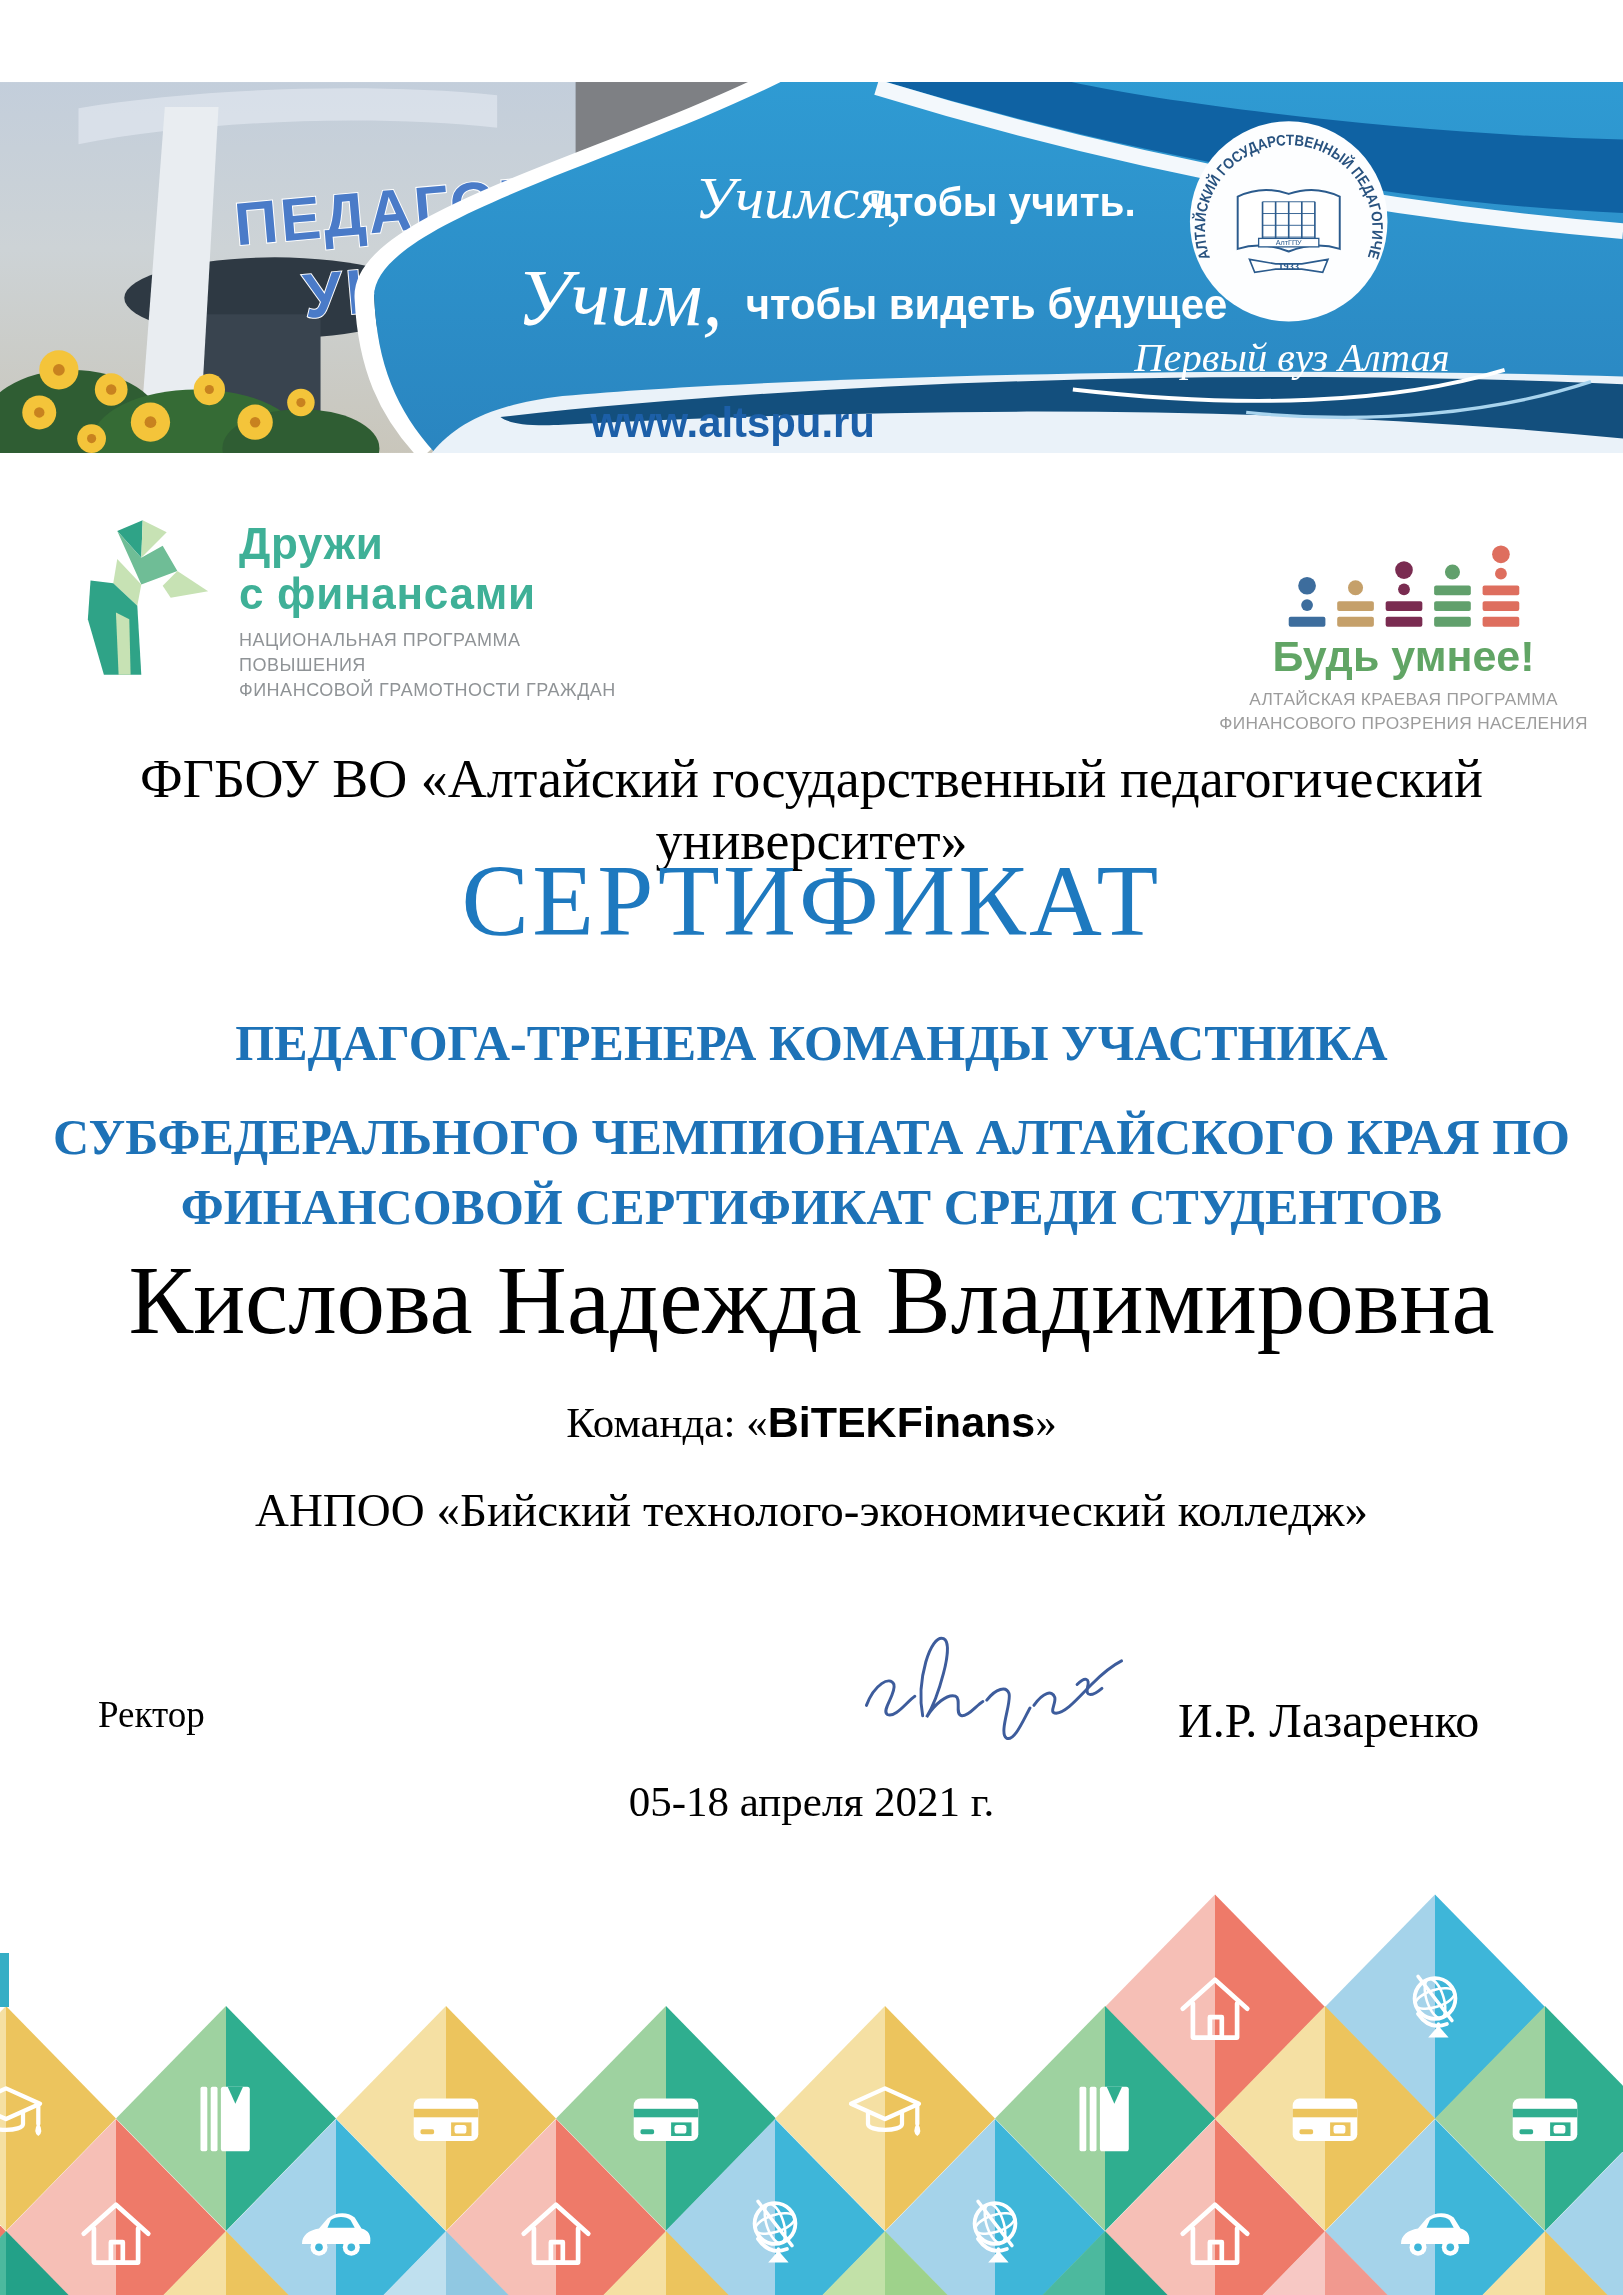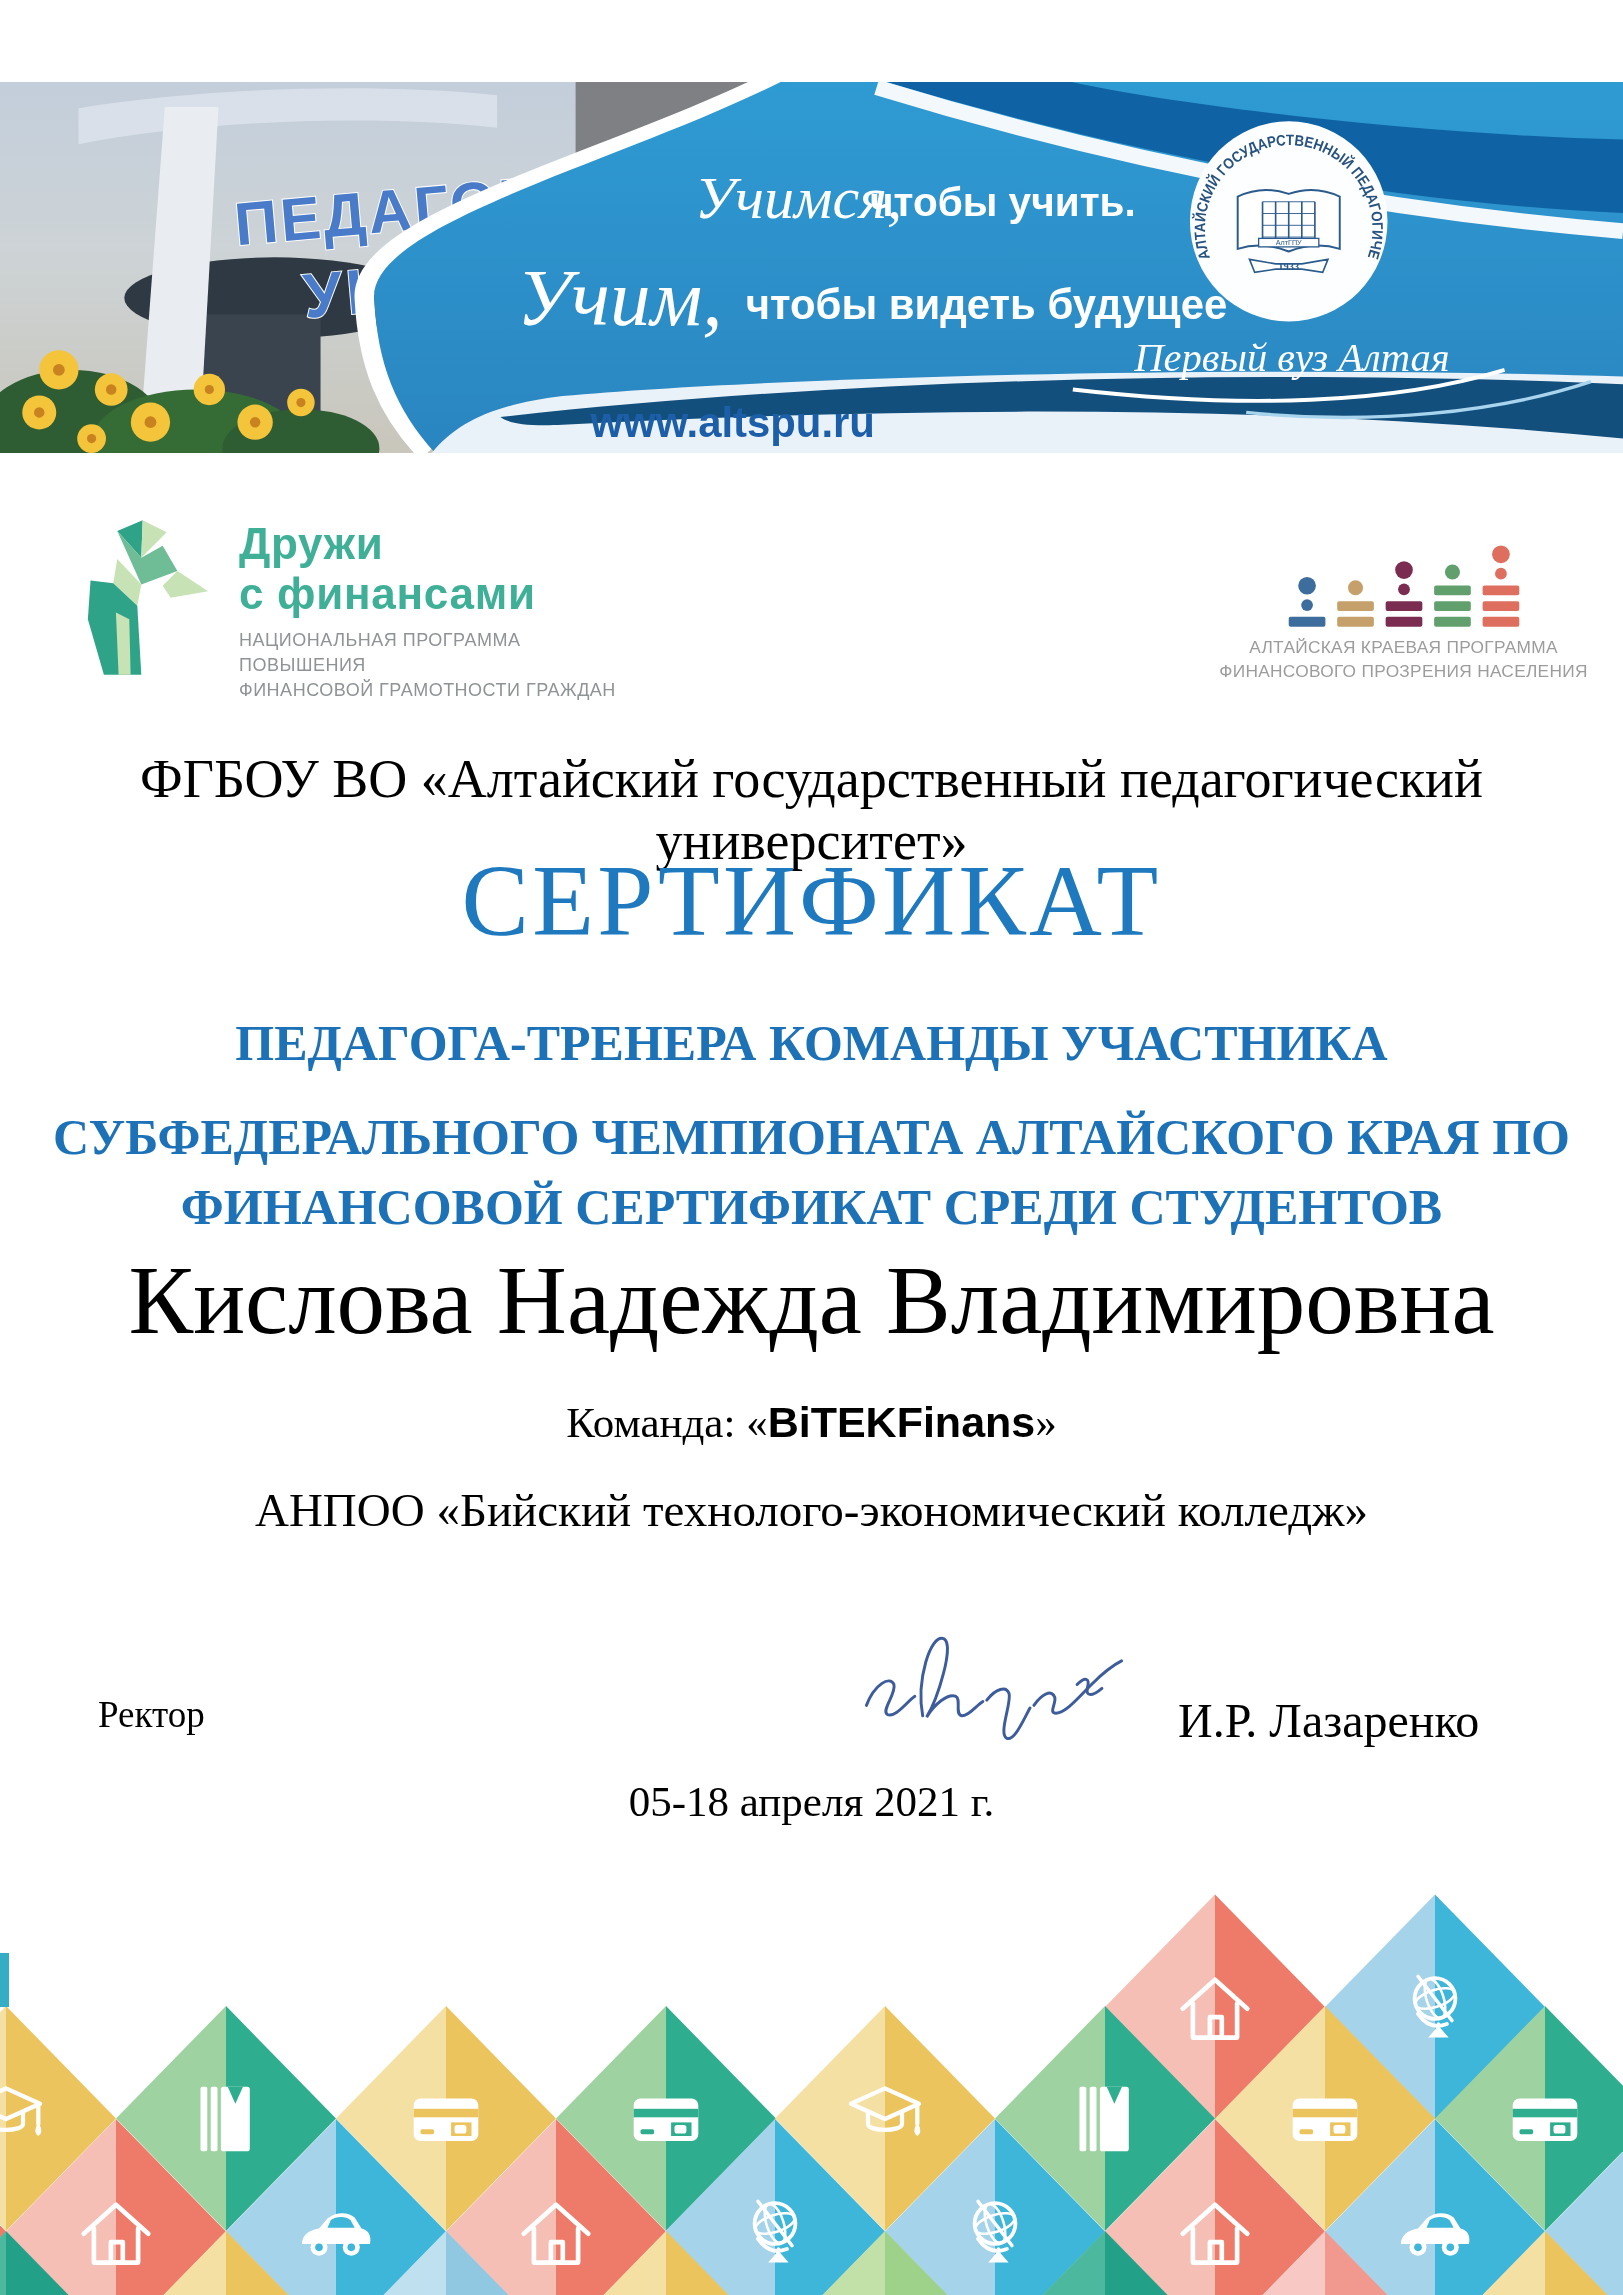--- a/index.html
+++ b/index.html
@@ -177,20 +177,21 @@
         <rect x="226" y="183" width="56" height="15" rx="3" fill="#61A06C"></rect>
         <rect x="226" y="159" width="56" height="15" rx="3" fill="#61A06C"></rect>
         <rect x="226" y="135" width="56" height="15" rx="3" fill="#61A06C"></rect>
         <circle cx="254" cy="114.5" r="11.5" fill="#61A06C"></circle>
         <rect x="300" y="183" width="56" height="15" rx="3" fill="#DE6E5E"></rect>
         <rect x="300" y="159" width="56" height="15" rx="3" fill="#DE6E5E"></rect>
         <rect x="300" y="135" width="56" height="15" rx="3" fill="#DE6E5E"></rect>
         <circle cx="328" cy="117" r="9" fill="#DE6E5E"></circle>
         <circle cx="328" cy="87.5" r="13.5" fill="#DE6E5E"></circle>
       </svg>
+    <div class="bud-title">Будь умнее!</div>
     <div class="bud-sub">
       <div>АЛТАЙСКАЯ КРАЕВАЯ ПРОГРАММА</div>
       <div>ФИНАНСОВОГО ПРОЗРЕНИЯ НАСЕЛЕНИЯ</div>
     </div>
   </div>
 
   <div id="org-line" class="abs center">ФГБОУ ВО «Алтайский государственный педагогический университет»</div>
 
   <div id="cert-title" class="abs center">СЕРТИФИКАТ</div>
 

